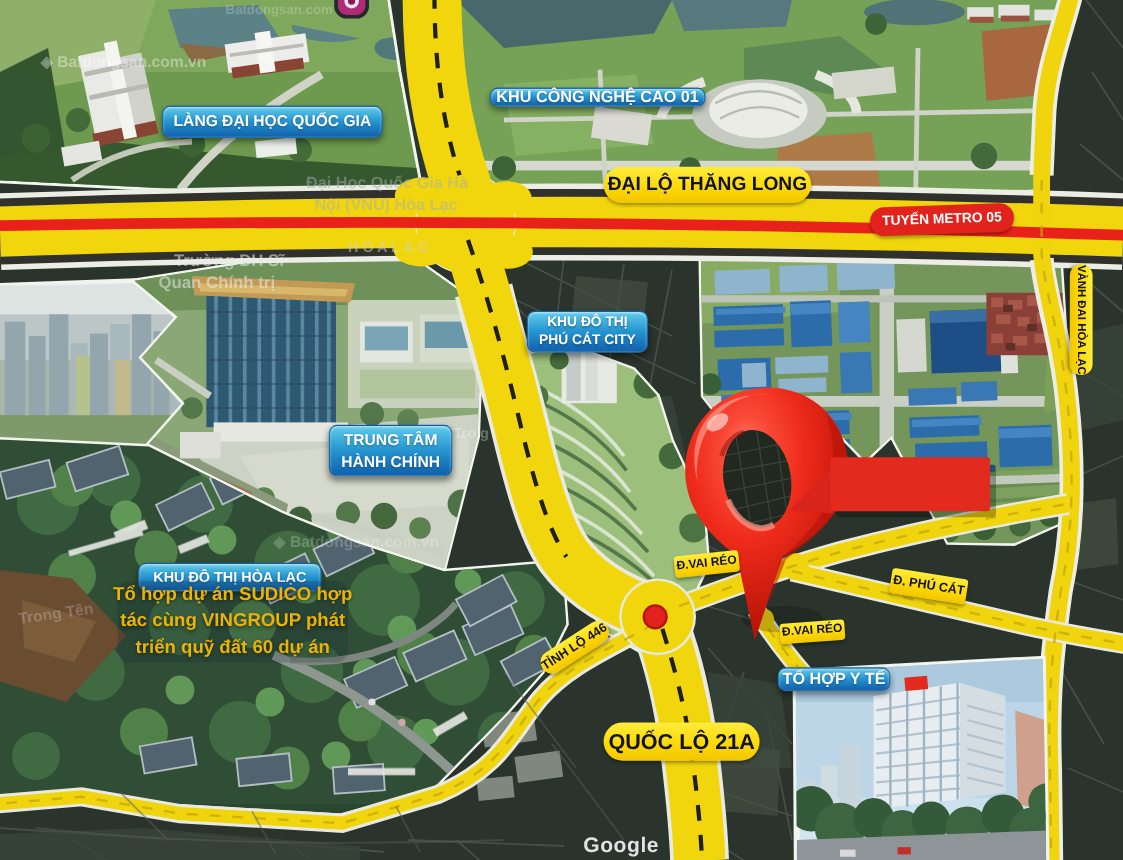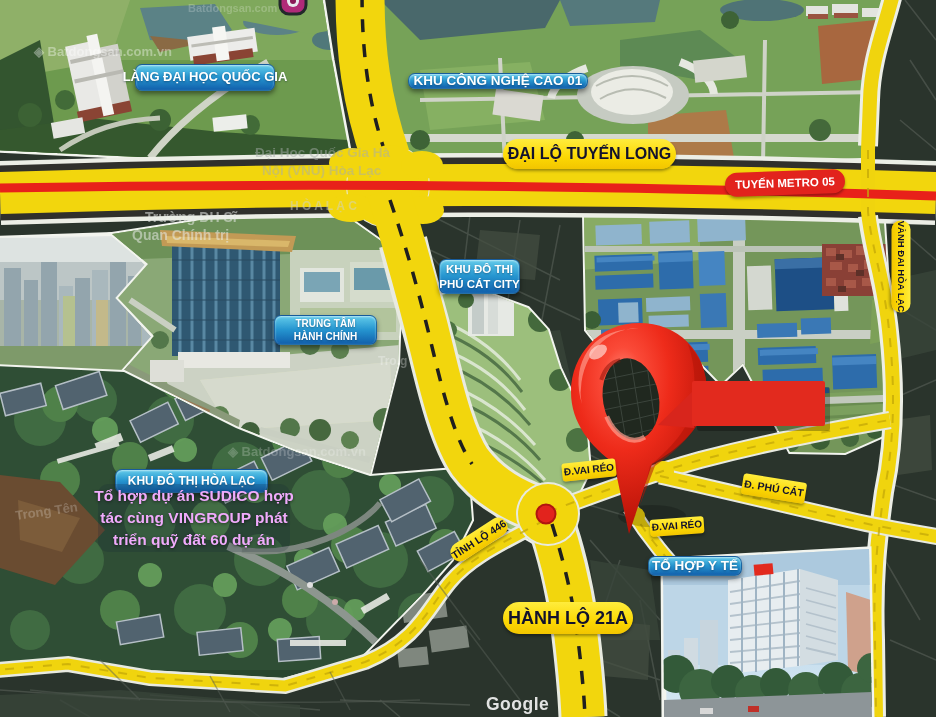--- a/index.html
+++ b/index.html
@@ -584,29 +584,29 @@
 <path d="M605,375 a28,41 0 0 1 22,-16" stroke="#8a0f06" stroke-width="4" fill="none" opacity="0.5" transform="rotate(-10 631 399)"></path>
 </g>
 
 <g>
  <rect x="697" y="387" width="133" height="44" rx="3" fill="#000000" opacity="0.28"></rect>
  <polygon points="694,390 658,425 694,428" fill="#d8251c"></polygon>
  <rect x="692" y="381" width="133" height="45" rx="2" fill="#e22a1e"></rect>
 </g>
 </svg>
 
-<div class="lb blue" style="left:135px;top:64px;width:140px;height:27px;font-size:13px">LÀNG ĐẠI HỌC QUỐC GIA</div>
+<div class="lb blue" style="left:135px;top:88px;width:184px;height:27px;font-size:13px">LÀNG ĐẠI HỌC QUỐC GIA</div>
 <div class="lb blue" style="left:408px;top:73px;width:180px;height:16px;font-size:13.5px">KHU CÔNG NGHỆ CAO 01</div>
-<div class="lb blue" style="left:439px;top:259px;width:81px;height:35px;font-size:11.5px;line-height:1.3">KHU ĐÔ THỊ<br>PHÚ CÁT CITY</div>
-<div class="lb blue" style="left:274px;top:315px;width:103px;height:30px;font-size:10px;line-height:1.35">TRUNG TÂM<br>HÀNH CHÍNH</div>
+<div class="lb blue" style="left:439px;top:259px;width:101px;height:35px;font-size:11.5px;line-height:1.3">KHU ĐÔ THỊ<br>PHÚ CÁT CITY</div>
+<div class="lb blue" style="left:274px;top:354px;width:103px;height:43px;font-size:13px;line-height:1.35">TRUNG TÂM<br>HÀNH CHÍNH</div>
 <div class="lb blue" style="left:115px;top:469px;width:153px;height:24px;font-size:12px">KHU ĐÔ THỊ HÒA LẠC</div>
 <div class="lb blue" style="left:648px;top:556px;width:94px;height:20px;font-size:13.5px">TỔ HỢP Y TẾ</div>
-<div class="lb yel" style="left:503px;top:139px;width:173px;height:30px;font-size:16px;border-radius:15px">ĐẠI LỘ TUYẾN LONG</div>
-<div class="lb yel" style="left:503px;top:602px;width:130px;height:32px;font-size:18px;border-radius:16px">HÀNH LỘ 21A</div>
+<div class="lb yel" style="left:503px;top:139px;width:173px;height:30px;font-size:16px;border-radius:15px">ĐẠI LỘ THĂNG LONG</div>
+<div class="lb yel" style="left:503px;top:602px;width:130px;height:32px;font-size:18px;border-radius:16px">QUỐC LỘ 21A</div>
 <div class="lb" style="left:725px;top:171px;width:120px;height:24px;font-size:11.5px;background:#e2231d;color:#fff;border-radius:12px;transform:rotate(-2deg);box-shadow:0 2px 3px rgba(0,0,0,.35)">TUYẾN METRO 05</div>
 <div class="lb yel" style="left:562px;top:461px;width:54px;height:18px;font-size:10px;border-radius:3px;transform:rotate(-6deg)">Đ.VAI RÉO</div>
 <div class="lb yel" style="left:650px;top:518px;width:54px;height:17px;font-size:10px;border-radius:3px;transform:rotate(-4deg)">Đ.VAI RÉO</div>
 <div class="lb yel" style="left:742px;top:478px;width:64px;height:21px;font-size:10.5px;border-radius:3px;transform:rotate(9deg)">Đ. PHÚ CÁT</div>
 <div class="lb yel" style="left:447px;top:530px;width:64px;height:19px;font-size:10.5px;border-radius:9px;transform:rotate(-33deg)">TỈNH LỘ 446</div>
 <div class="lb yel" style="left:855px;top:257px;width:92px;height:19px;font-size:9.5px;border-radius:9px;transform:rotate(90deg);transform-origin:center">VÀNH ĐAI HÒA LẠC</div>
 <div class="lb" style="left:98px;top:484px;width:192px;height:68px;background:rgba(20,35,55,.2);border-radius:10px"></div>
-<div class="lb" style="left:88px;top:484px;width:212px;height:68px;font-size:15.5px;color:#f0abfc;line-height:1.42;text-shadow:0 1px 3px rgba(0,0,0,.5)">Tổ hợp dự án SUDICO hợp<br>tác cùng VINGROUP phát<br>triển quỹ đất 60 dự án</div>
+<div class="lb" style="left:88px;top:484px;width:212px;height:68px;font-size:15.5px;color:#eab308;line-height:1.42;text-shadow:0 1px 3px rgba(0,0,0,.5)">Tổ hợp dự án SUDICO hợp<br>tác cùng VINGROUP phát<br>triển quỹ đất 60 dự án</div>
 </div>
 
 </body></html>

